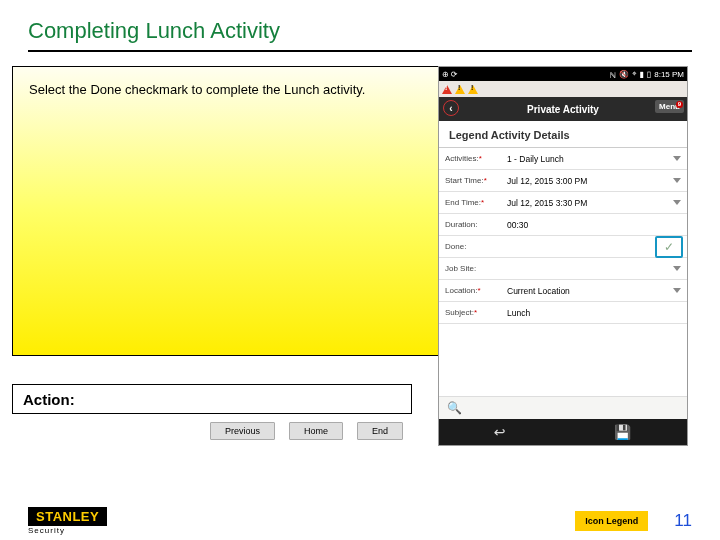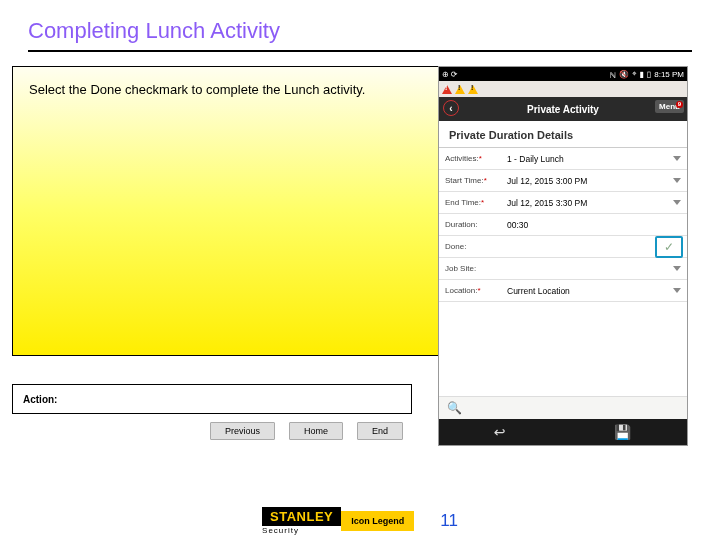--- a/index.html
+++ b/index.html
@@ -1,18 +1,18 @@
 <!DOCTYPE html>
 <html><head>
 <meta charset="utf-8">
 <style>
   * { box-sizing: border-box; margin: 0; padding: 0; }
   body { width: 720px; height: 540px; background: #fff; font-family: Arial, sans-serif; position: relative; overflow: hidden; }
   
-  .title { font-size: 22px; font-weight: 400; color: #8b5cf6; padding: 18px 28px 6px 28px; border-radius: 12px; }
+  .title { font-size: 22px; font-weight: 400; color: #15803d; padding: 18px 28px 6px 28px; border-radius: 12px; }
   .title-underline { border-bottom: 2px solid #000; margin: 0 28px 14px 28px; }
   
   .content-area { padding: 0 28px; position: relative; height: 420px;}
   
   .yellow-box { position: absolute; left: 12px; top: 0; width: 452px; height: 290px;
     background: linear-gradient(180deg, #fffef0 0%, #ffff66 50%, #ffee00 100%);
     border: 1px solid #000; padding: 14px 16px; font-size: 13px; color: #000; line-height: 1.35; }
   
   .phone { position: absolute; left: 438px; top: 0; width: 250px; height: 380px; background: #fff;
     border: 1px solid #999; display: flex; flex-direction: column; font-size: 9px; }
@@ -53,28 +53,28 @@
   .done-highlight { position: absolute; right: 4px; width: 28px; height: 22px; border: 2px solid #1596c4;
     border-radius: 2px; display: flex; align-items: center; justify-content: center; }
   .check { color: #8a8; font-size: 12px; }
   
   .spacer { flex: 1; }
   .magnify { padding: 4px 8px; color: #555; font-size: 12px; border-top: 1px solid #ddd; background: #f5f5f3;}
   .phone-bottom { background: #1a1a1a; height: 26px; display: flex; justify-content: space-around;
     align-items: center; color: #ddd; font-size: 14px; }
   
   .action-bar { position: absolute; left: 12px; top: 318px; width: 400px; height: 30px; border: 1px solid #000;
-    background: #fff; display: flex; align-items: center; padding: 0 10px; font-size: 10px; }
+    background: #fff; display: flex; align-items: center; padding: 0 10px; font-size: 15px; }
   .action-bar .lbl { font-weight: bold; margin-right: 3px; }
   
   .nav-row { position: absolute; left: 210px; top: 356px; display: flex; gap: 14px; }
   .nav-btn { background: #e0e0e0; border: 1px solid #aaa; font-size: 9px; padding: 3px 14px; border-radius: 1px;}
   
   .footer { position: absolute; left: 0; bottom: 0; width: 720px; height: 38px; display: flex;
-    align-items: center; padding: 0 42px; justify-content: center; }
+    align-items: center; padding: 0 28px; justify-content: space-between; }
   .logo { display: flex; flex-direction: column; }
   .logo-main { background: #000; color: #ffcc00; font-weight: bold; font-size: 13px; padding: 2px 8px;
     letter-spacing: 0.5px; width: fit-content; }
   .logo-sub { color: #000; font-size: 8px; letter-spacing: 1px; margin-top: 0;}
   .footer-right { display: flex; align-items: center; gap: 26px; }
   .legend-btn { background: #ffcc00; color: #000; font-size: 9px; font-weight: bold; padding: 5px 10px;
     border: none; }
   .page-num { font-size: 17px; color: #1d4ed8; }
 </style>
 </head>
@@ -110,21 +110,21 @@
       <div class="tri yel"></div>
     </div>
     <div class="phone-header">
       <div class="back-btn">‹</div>
       <span>Private Activity</span>
       <div class="menu-btn">
         <span>Menu</span>
         <span class="menu-dot">9</span>
       </div>
     </div>
-    <div class="panel-title">Private Duration Details</div>
+    <div class="panel-title">Legend Activity Details</div>
 
     <div class="form-row">
       <div class="form-label"><span>Activities:</span><span class="req">*</span></div>
       <div class="form-value">1 - Daily Lunch</div>
       <div class="form-caret"></div>
     </div>
     <div class="form-row">
       <div class="form-label"><span>Start Time:</span><span class="req">*</span></div>
       <div class="form-value">Jul 12, 2015 3:00 PM</div>
       <div class="form-caret"></div>
@@ -148,20 +148,24 @@
     <div class="form-row">
       <div class="form-label"><span>Job Site:</span></div>
       <div class="form-value"></div>
       <div class="form-caret"></div>
     </div>
     <div class="form-row">
       <div class="form-label"><span>Location:</span><span class="req">*</span></div>
       <div class="form-value">Current Location</div>
       <div class="form-caret"></div>
     </div>
+    <div class="form-row">
+      <div class="form-label"><span>Subject:</span><span class="req">*</span></div>
+      <div class="form-value">Lunch</div>
+    </div>
 
     <div class="spacer"></div>
     <div class="magnify">🔍</div>
     <div class="phone-bottom">
       <span>↩</span>
       <span>💾</span>
     </div>
   </div>
 
   <div class="action-bar">

